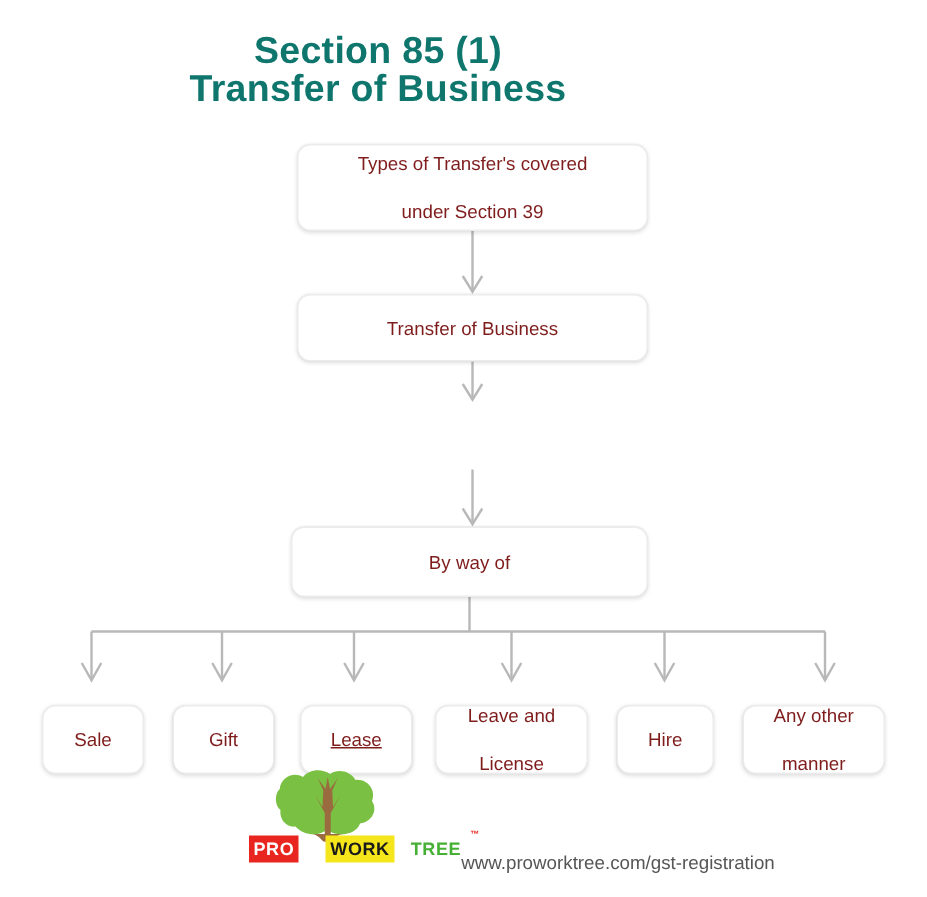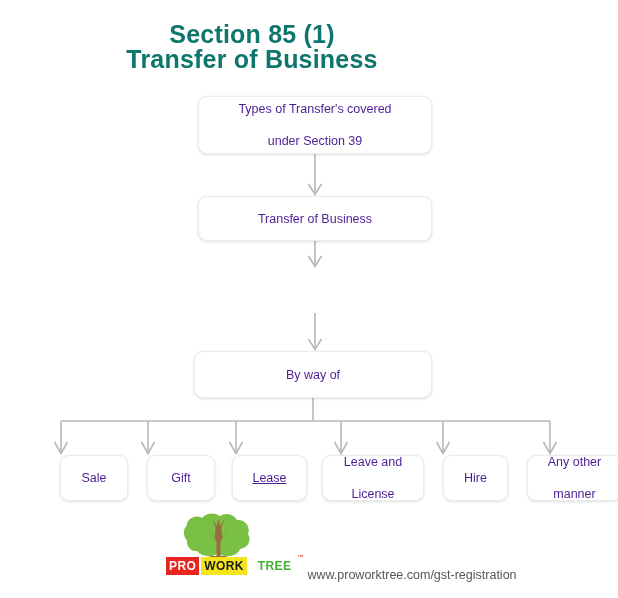--- a/index.html
+++ b/index.html
@@ -41,37 +41,37 @@
   .title .line2 { display: block; }
 
   
   .node {
     position: absolute;
     box-sizing: border-box;
     background: #ffffff;
     border: 1px solid #ececed;
     border-radius: 9px;
     box-shadow: 0 1px 3px rgba(0,0,0,0.13), 0 0 1px rgba(0,0,0,0.06);
-    color: #4c1d95;
+    color: #7f1d1d;
     font-size: 12.5px;
     line-height: 16px;
     text-align: center;
     display: flex;
     align-items: center;
     justify-content: center;
     padding: 2px 6px;
   }
   .node span { display: block; width: 100%; }
 
   .n-types   { left: 198px; top: 96px;  width: 234px; height: 58px; }
   .n-transfer{ left: 198px; top: 196px; width: 234px; height: 45px; }
   .n-wholly  { left: 198px; top: 268px; width: 234px; height: 45px; }
   .n-byway   { left: 194px; top: 351px; width: 238px; height: 47px; }
 
-  .leaf { height: 46px; top: 455px; margin-left: 32px; }
+  .leaf { height: 46px; top: 470px; }
   .l-sale    { left: 28px;  width: 68px;  }
   .l-gift    { left: 115px; width: 68px;  }
   .l-lease   { left: 200px; width: 75px; text-decoration: underline;  }
   .l-leave   { left: 290px; width: 102px; }
   .l-hire    { left: 411px; width: 65px;  }
   .l-any     { left: 495px; width: 95px;  }
 
   
   #wires {
     position: absolute;
@@ -117,21 +117,21 @@
     font-family: "Liberation Sans", sans-serif;
   }
   .chip {
     display: flex;
     align-items: center;
     justify-content: center;
     padding: 0 3px;
     line-height: 1;
   }
   .chip-pro  { background: #e8261f; color: #ffffff; }
-  .chip-work { background: #f5e61b; color: #1a1a1a; margin-left: 2px; }
+  .chip-work { background: #f5e61b; color: #1a1a1a; margin-left: 18px; }
   .chip-tree { color: #46b035; margin-left: 8px; position: relative; background: transparent; }
   .tm {
     position: absolute;
     right: -9px;
     top: -3px;
     font-size: 6px;
     color: #e8261f;
     letter-spacing: 0;
   }
 

